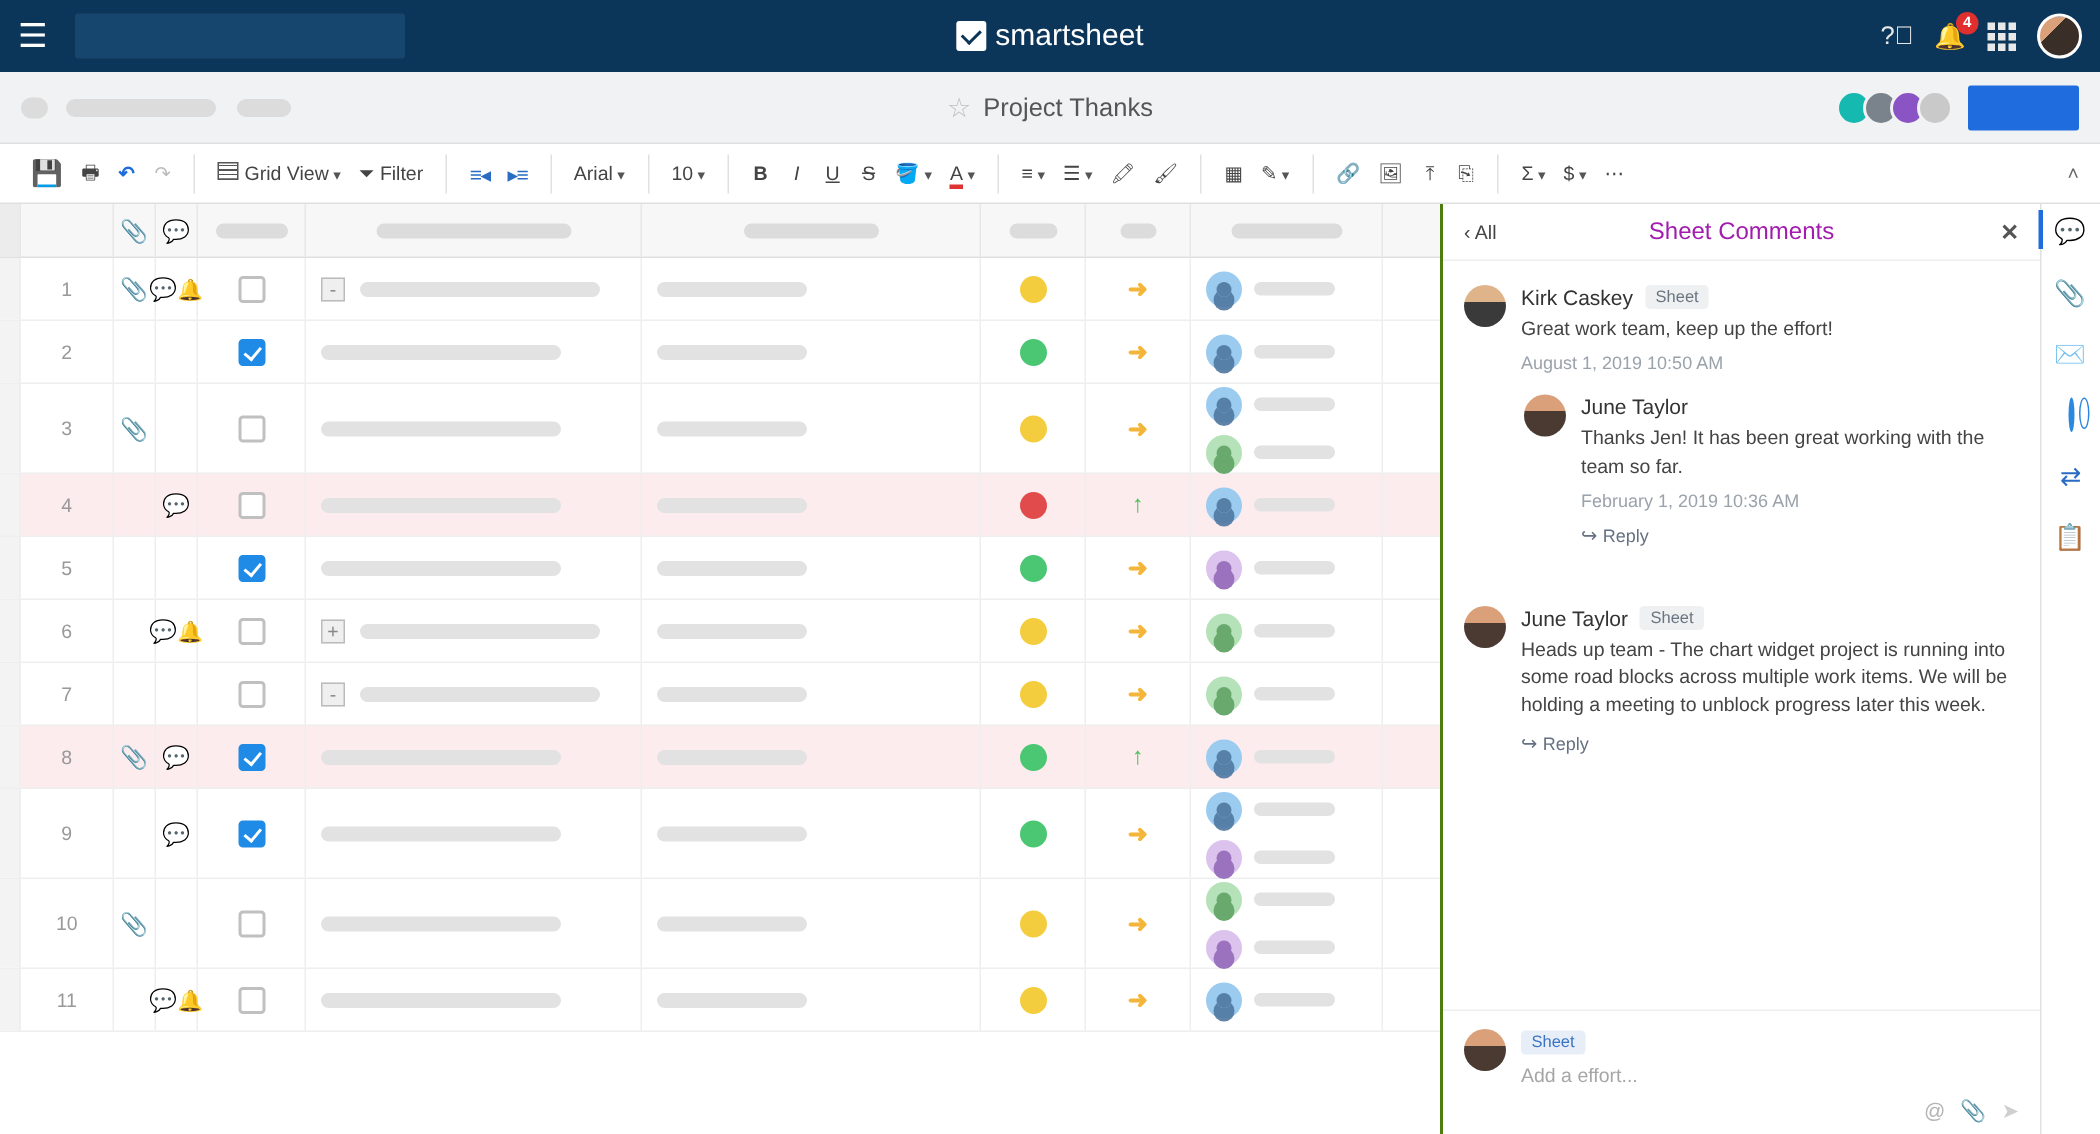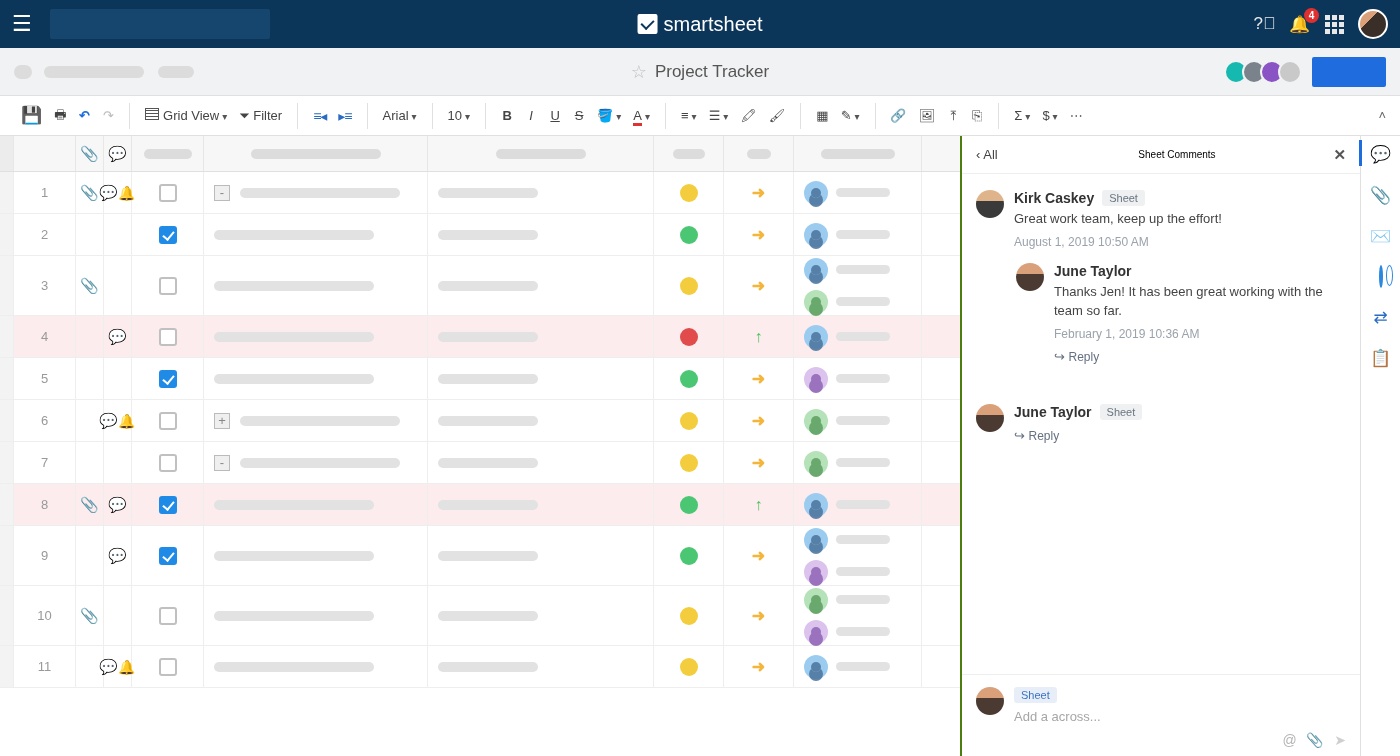--- a/index.html
+++ b/index.html
@@ -91,30 +91,30 @@
 .oa-green .person-icon{background:#6aa96e; box-shadow:0 7px 0 2px #6aa96e;}
 .oa-purple .person-icon{background:#9a72bd; box-shadow:0 7px 0 2px #9a72bd;}
 .owner-pill{width:54px; height:9px; background:#e2e2e2; border-radius:5px;}
 .owner-stack{display:flex; flex-direction:column; gap:8px; padding:6px 0;}
 .owner-line{display:flex; align-items:center;}
 
 
 .comments-panel { width: 400px; border-left: 2px solid #4d7c0f; display: flex; flex-direction: column; }
 .cp-header { height: 38px; border-bottom: 1px solid #eee; display: flex; align-items: center; padding: 0 14px; position: relative; }
 .cp-back { cursor: pointer; color: #444; font-size: 13px; }
-.cp-title { position: absolute; left: 50%; transform: translateX(-50%); font-size: 10px; color: #000000; margin-left: 16px; }
+.cp-title { position: absolute; left: 50%; transform: translateX(-50%); font-size: 16px; color: #a21caf; }
 .cp-close { margin-left: auto; cursor: pointer; color: #555; font-size: 15px; font-weight:bold;}
 .cp-body { flex: 1; overflow-y: auto; padding: 16px 14px; font-size: 13px; }
 .comment { display: flex; gap: 10px; margin-bottom: 20px; }
 .c-avatar { width: 28px; height: 28px; border-radius: 50%; flex-shrink: 0; }
 .av1{background: linear-gradient(180deg,#e0b48a 40%,#3a3a3a 40%);}
 .av2{background: linear-gradient(180deg,#d9a07a 40%,#4a3a32 40%);}
 .c-content{flex:1;}
 .c-head { display: flex; align-items: center; gap: 8px; margin-bottom: 4px; }
-.c-name { font-weight: bold; color: #333; font-size: 14px; }
+.c-name { font-weight: normal; color: #333; font-size: 14px; }
 .c-chip { background: #eef0f2; color: #6a7581; font-size: 11px; padding: 2px 7px; border-radius: 3px; }
 .c-text { color: #444; line-height: 1.45; margin-bottom: 6px; }
 .c-time { color: #9aa2ab; font-size: 12px; }
 .c-reply { color: #657081; font-size: 12px; margin-top: 8px; cursor: pointer; }
 .c-reply::before{content:"↪ "; font-size:13px;}
 .reply-block{margin-top:14px; padding-left:2px;}
 .cp-footer { border-top: 1px solid #eee; padding: 12px 14px 8px; }
 .footer-row1{display:flex; align-items:flex-start; gap:10px;}
 .footer-chip{display:inline-block; color:#3a74c4; background:#e8eef8; font-size:11px; padding:2px 7px; border-radius:3px; margin-bottom:6px;}
 .footer-input{color:#a6a6a6; font-size:13px;}
@@ -158,21 +158,21 @@
     <span class="avatar-img"></span>
   </div>
 </div>
 
 <div class="sub-header">
   <div class="sh-left-pill"></div>
   <div class="sh-mid-pill"></div>
   <div class="sh-sm-pill"></div>
   <div class="sh-center">
     <span class="star">☆</span>
-    <span>Project Tracker</span>
+    <span>Project Thanks</span>
   </div>
   <div class="collab-avatars">
     <div class="collab c1"></div>
     <div class="collab c2"></div>
     <div class="collab c3"></div>
     <div class="collab c4"></div>
   </div>
   <div class="share-btn"></div>
 </div>
 
@@ -688,30 +688,31 @@
           </div>
         </div>
       </div>
       <div class="comment">
         <div class="c-avatar av2"></div>
         <div class="c-content">
           <div class="c-head">
             <span class="c-name">June Taylor</span>
             <span class="c-chip">Sheet</span>
           </div>
+          <div class="c-text">Heads up team - The chart widget project is running into some road blocks across multiple work items. We will be holding a meeting to unblock progress later this week.</div>
           <div class="c-reply">Reply</div>
         </div>
       </div>
     </div>
     <div class="cp-footer">
       <div class="footer-row1">
         <div class="c-avatar av2"></div>
         <div style="flex:1">
           <span class="footer-chip">Sheet</span><br>
-          <span class="footer-input">Add a across...</span>
+          <span class="footer-input">Add a effort...</span>
         </div>
       </div>
       <div class="footer-icons">
         <span>@</span>
         <span>📎</span>
         <span style="color:#cfcfcf">➤</span>
       </div>
     </div>
   </div>
 

